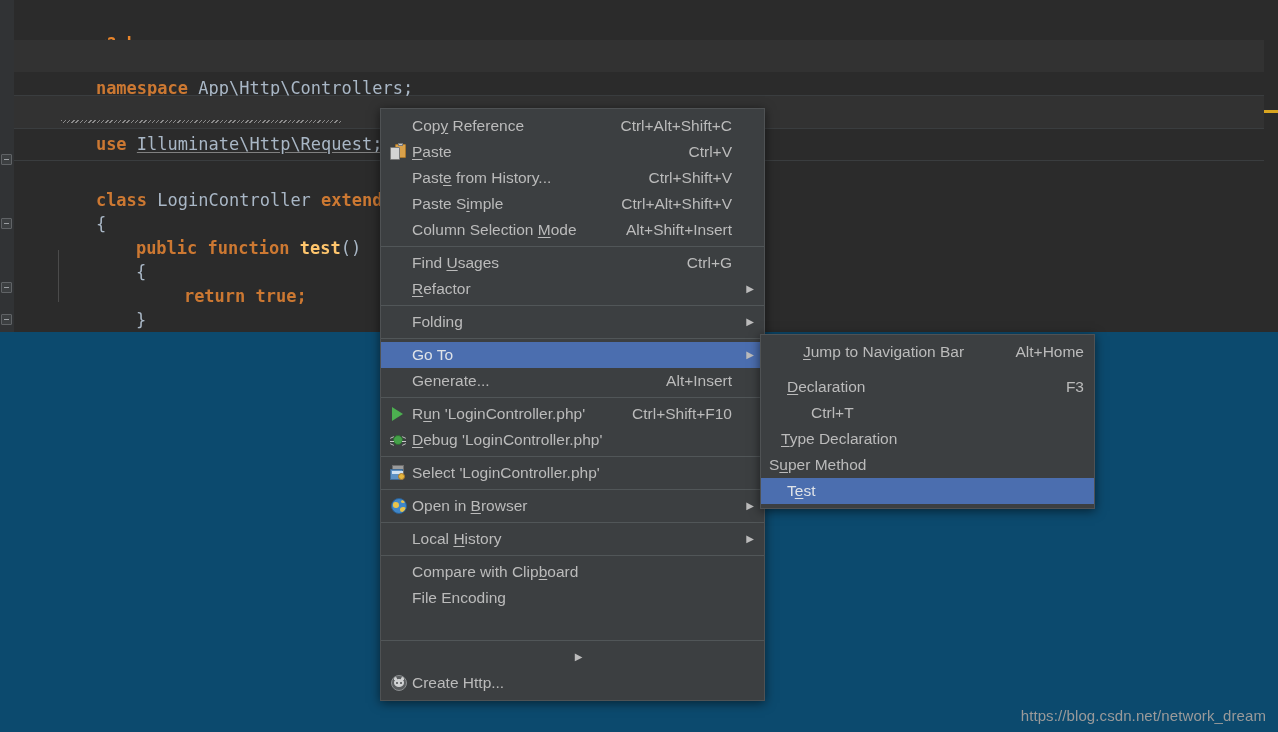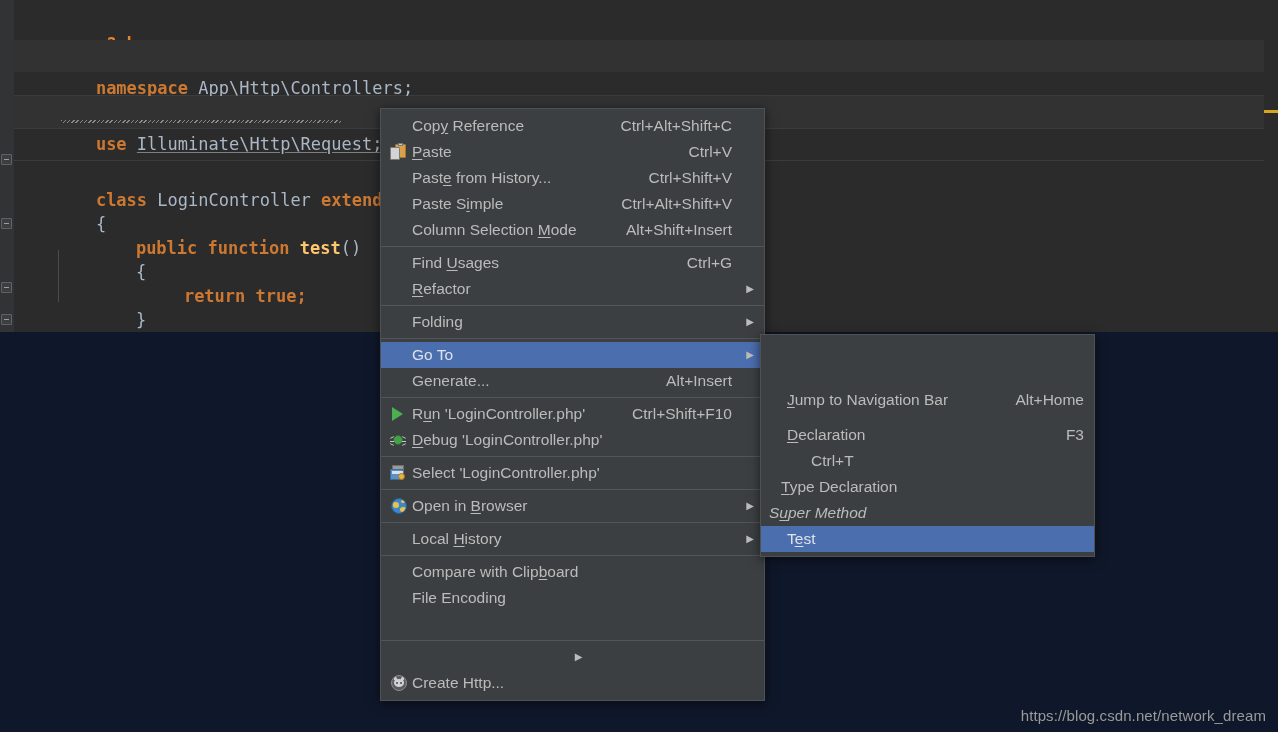--- a/index.html
+++ b/index.html
@@ -122,21 +122,21 @@
     height: 3px;
     background: #d9a520;
   }
 
   
   #lower-panel {
     position: absolute;
     left: 0; top: 332px;
     width: 1278px;
     height: 400px;
-    background: #0f172a;
+    background: #0c4a6e;
   }
   #watermark {
     position: absolute;
     right: 12px;
     bottom: 8px;
     color: #9a9a9a;
     font-size: 15px;
     font-family: "Liberation Sans", sans-serif;
     letter-spacing: .1px;
   }
@@ -538,36 +538,36 @@
           </span>
           <span class="mi-label">Create Http...</span>
           <span class="mi-shortcut"></span>
           <span class="mi-arrow blank">▶</span>
         </div>
       </div>
   </div>
 
   <div class="menu" id="goto-submenu">
     <div class="menu-inner" id="goto-submenu-inner">
-        <div class="menu-item" style="padding-left: 26px; margin-top: 48px;">
+        <div class="menu-item" style="padding-left: 42px;">
           <span class="mi-label"><span class="u">J</span>ump to Navigation Bar</span>
           <span class="mi-shortcut">Alt+Home</span>
         </div>
         <div class="menu-item" style="padding-left: 26px; margin-top: 9px;">
           <span class="mi-label"><span class="u">D</span>eclaration</span>
           <span class="mi-shortcut">F3</span>
         </div>
         <div class="menu-item" style="padding-left: 26px;">
           <span class="mi-shortcut">Ctrl+T</span>
         </div>
         <div class="menu-item" style="padding-left: 20px;">
           <span class="mi-label"><span class="u">T</span>ype Declaration</span>
           <span class="mi-shortcut"></span>
         </div>
-        <div class="menu-item" style=" font-style: italic;">
+        <div class="menu-item" style="">
           <span class="mi-label">S<span class="u">u</span>per Method</span>
           <span class="mi-shortcut"></span>
         </div>
         <div class="menu-item selected" style="padding-left: 26px;">
           <span class="mi-label">T<span class="u">e</span>st</span>
           <span class="mi-shortcut"></span>
         </div>
       </div>
   </div>
 

